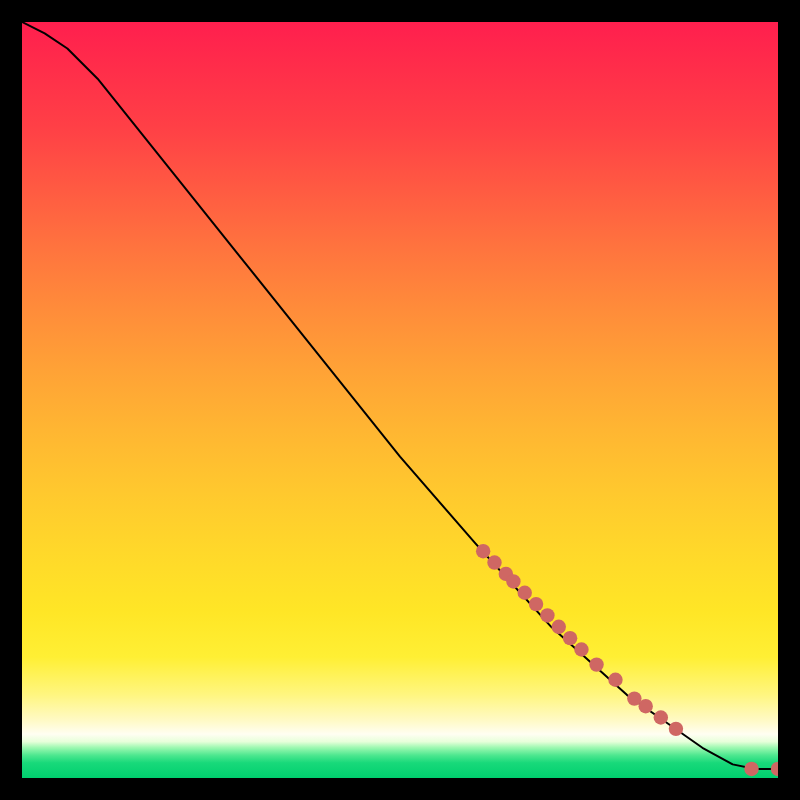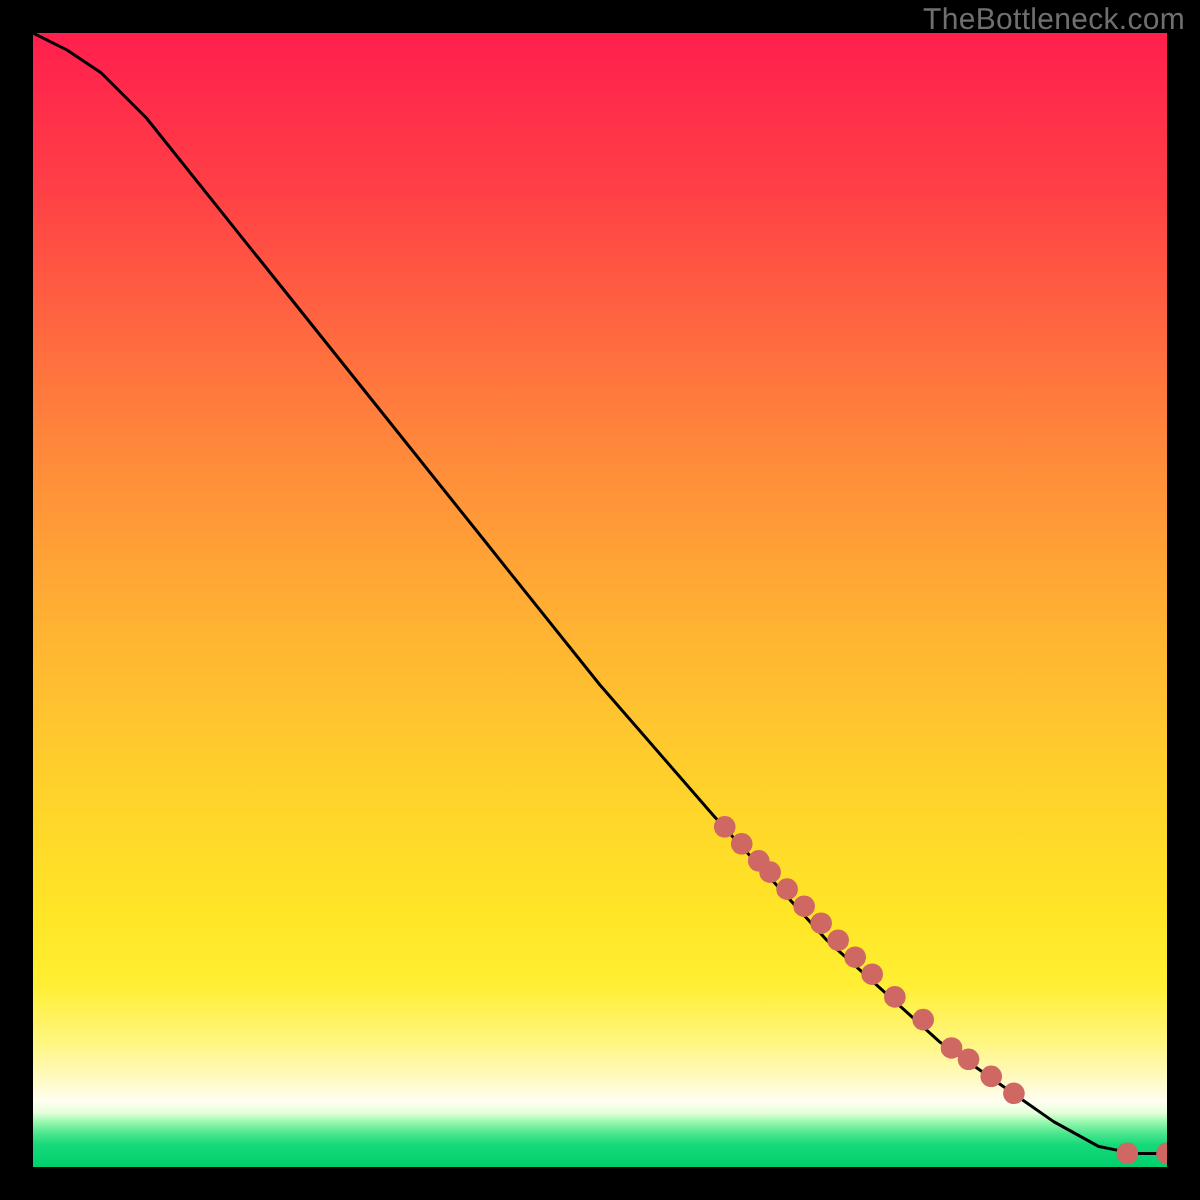--- a/index.html
+++ b/index.html
@@ -92,14 +92,13 @@
           <circle cx="593.46" cy="657.72" r="7.2" fill="#cf6763"></circle>
           <circle cx="612.36" cy="676.62" r="7.2" fill="#cf6763"></circle>
           <circle cx="623.70" cy="684.18" r="7.2" fill="#cf6763"></circle>
           <circle cx="638.82" cy="695.52" r="7.2" fill="#cf6763"></circle>
           <circle cx="653.94" cy="706.86" r="7.2" fill="#cf6763"></circle>
           <circle cx="729.54" cy="746.93" r="7.2" fill="#cf6763"></circle>
           <circle cx="756.00" cy="746.93" r="7.2" fill="#cf6763"></circle>
         </g>
     </svg>
   </div>
-  <div class="watermark">TheBottleneck.com</div>
 </div>
 
 </body></html>

